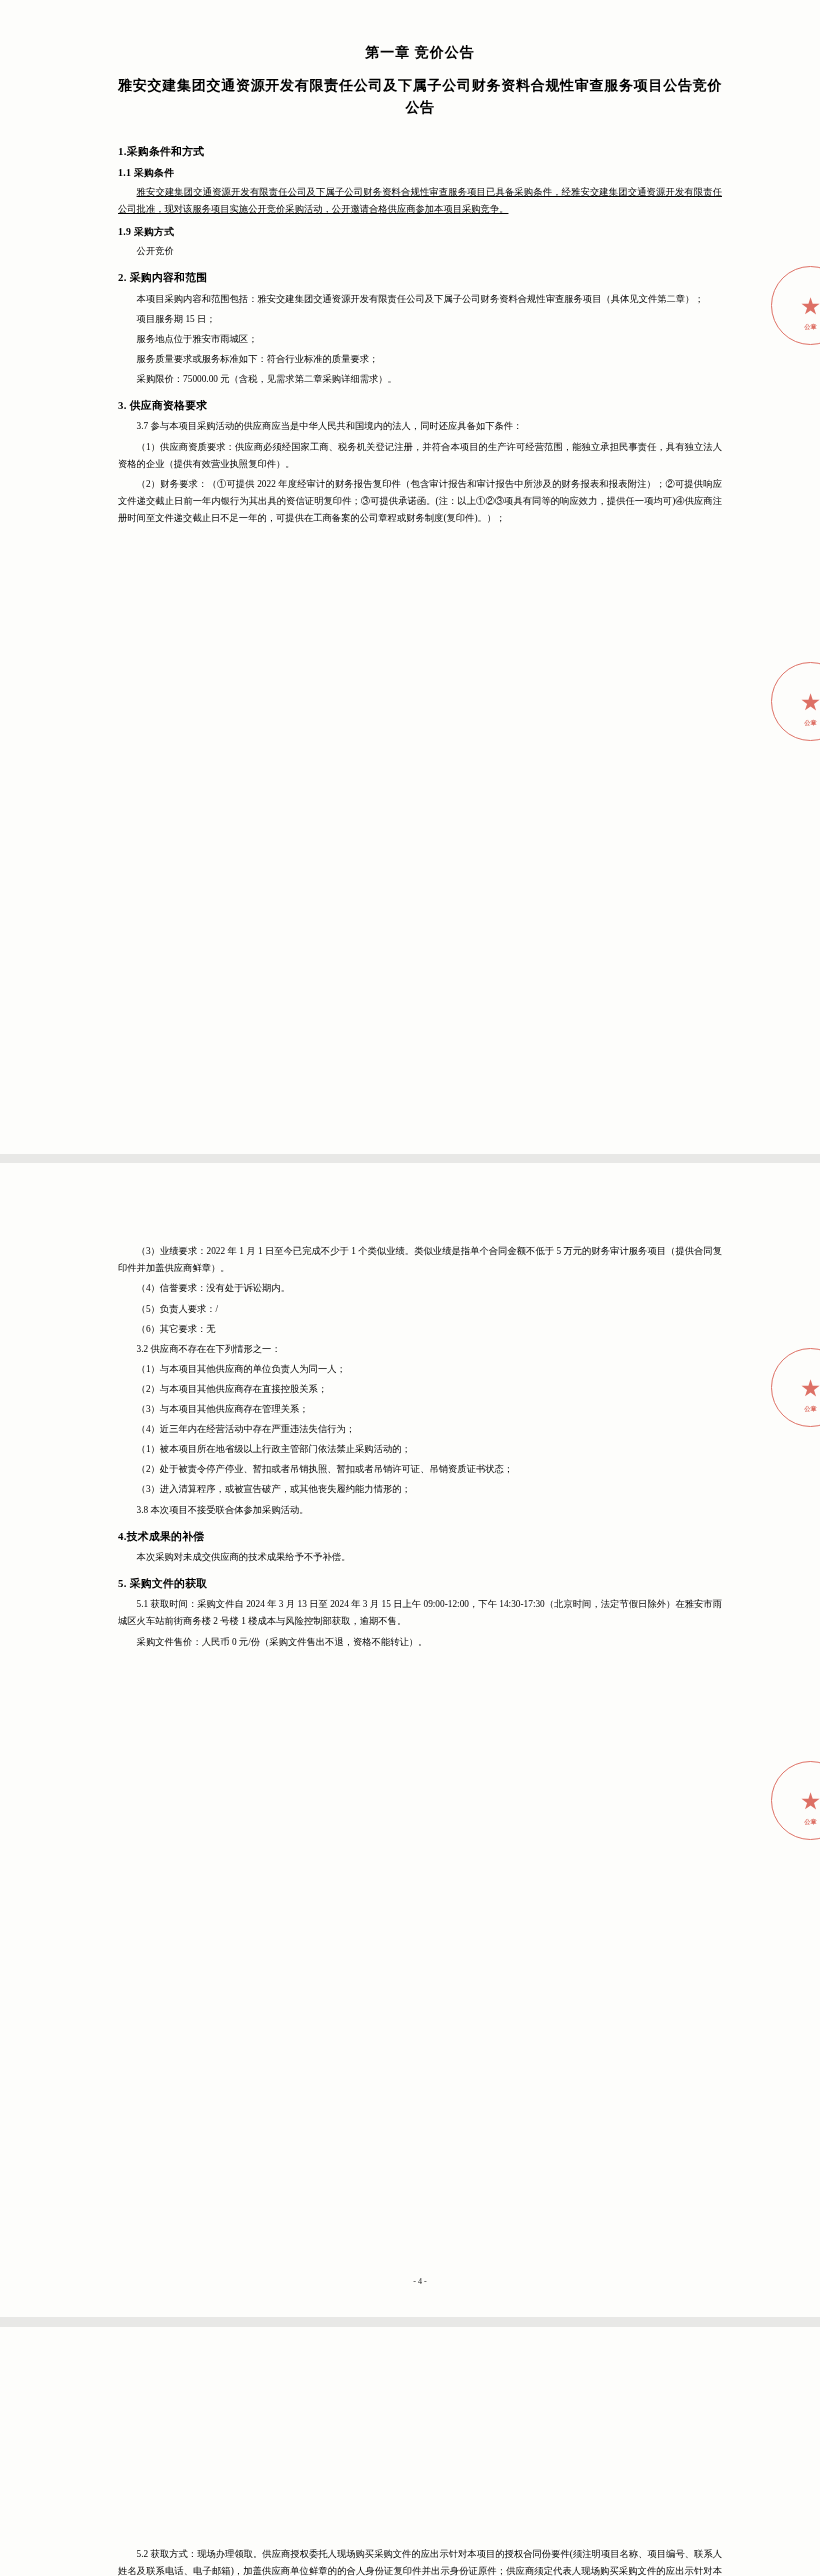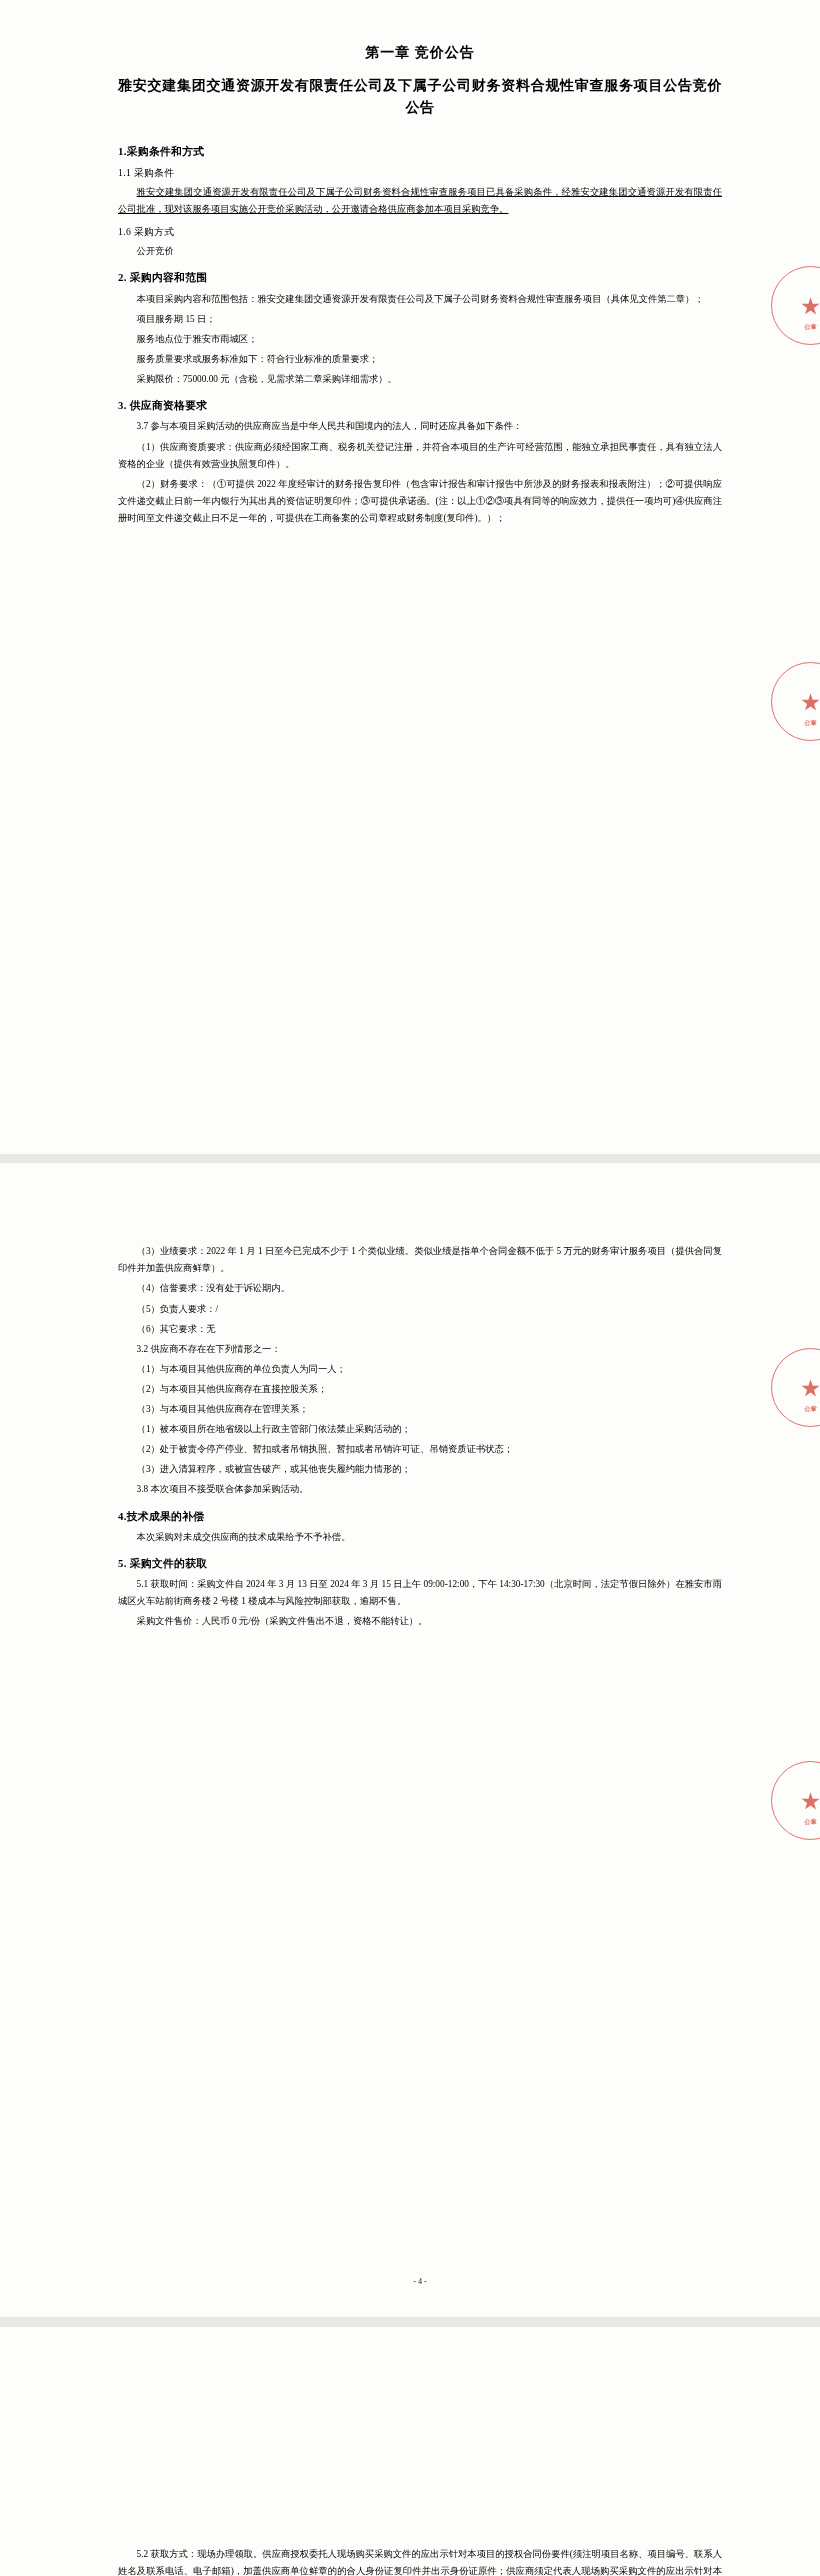--- a/index.html
+++ b/index.html
@@ -58,21 +58,21 @@
     letter-spacing: 0.5px;
   }
   .h2 {
     font-size: 10.8px;
     font-weight: bold;
     margin: 11.3px 0 5.2px 0;
     letter-spacing: 0.3px;
   }
   .h3 {
     font-size: 9.8px;
-    font-weight: normal;
+    font-weight: bold;
     margin: 8.2px 0 4.1px 0;
     letter-spacing: 0.3px;
   }
   .p {
     font-size: 9.3px;
     line-height: 17px;
     text-align: justify;
     text-justify: inter-ideograph;
     margin: 3.1px 0;
     text-indent: 2em;
@@ -130,21 +130,21 @@
 
   <div class="sheet" id="sheet1">
     <div class="sheet-inner">
 
       <div class="chapter-title">第一章  竞价公告</div>
       <div class="doc-title">雅安交建集团交通资源开发有限责任公司及下属子公司财务资料合规性审查服务项目公告竞价公告</div>
 
       <div class="h2">1.采购条件和方式</div>
       <div class="h3">1.1  采购条件</div>
       <div class="p u">雅安交建集团交通资源开发有限责任公司及下属子公司财务资料合规性审查服务项目已具备采购条件，经雅安交建集团交通资源开发有限责任公司批准，现对该服务项目实施公开竞价采购活动，公开邀请合格供应商参加本项目采购竞争。</div>
-      <div class="h3">1.6 采购方式</div>
+      <div class="h3">1.9 采购方式</div>
       <div class="p">公开竞价</div>
 
       <div class="h2">2. 采购内容和范围</div>
       <div class="p">本项目采购内容和范围包括：雅安交建集团交通资源开发有限责任公司及下属子公司财务资料合规性审查服务项目（具体见文件第二章）；</div>
       <div class="p">项目服务期 15 日；</div>
       <div class="p">服务地点位于雅安市雨城区；</div>
       <div class="p">服务质量要求或服务标准如下：符合行业标准的质量要求；</div>
       <div class="p">采购限价：75000.00 元（含税，见需求第二章采购详细需求）。</div>
 
       <div class="h2">3.  供应商资格要求</div>
@@ -175,20 +175,21 @@
 
       <div class="p">（3）业绩要求：2022 年 1 月 1 日至今已完成不少于 1 个类似业绩。类似业绩是指单个合同金额不低于 5 万元的财务审计服务项目（提供合同复印件并加盖供应商鲜章）。</div>
       <div class="p">（4）信誉要求：没有处于诉讼期内。</div>
       <div class="p">（5）负责人要求：/</div>
       <div class="p">（6）其它要求：无</div>
 
       <div class="p">3.2 供应商不存在在下列情形之一：</div>
       <div class="p">（1）与本项目其他供应商的单位负责人为同一人；</div>
       <div class="p">（2）与本项目其他供应商存在直接控股关系；</div>
       <div class="p">（3）与本项目其他供应商存在管理关系；</div>
+      <div class="p">（4）近三年内在经营活动中存在严重违法失信行为；</div>
       <div class="p">（1）被本项目所在地省级以上行政主管部门依法禁止采购活动的；</div>
       <div class="p">（2）处于被责令停产停业、暂扣或者吊销执照、暂扣或者吊销许可证、吊销资质证书状态；</div>
       <div class="p">（3）进入清算程序，或被宣告破产，或其他丧失履约能力情形的；</div>
       <div class="p">3.8 本次项目不接受联合体参加采购活动。</div>
 
       <div class="h2">4.技术成果的补偿</div>
       <div class="p">本次采购对未成交供应商的技术成果给予不予补偿。</div>
 
       <div class="h2">5.  采购文件的获取</div>
       <div class="p">5.1 获取时间：采购文件自 2024 年 3 月 13 日至 2024 年 3 月 15 日上午 09:00-12:00，下午 14:30-17:30（北京时间，法定节假日除外）在雅安市雨城区火车站前街商务楼 2 号楼 1 楼成本与风险控制部获取，逾期不售。</div>

